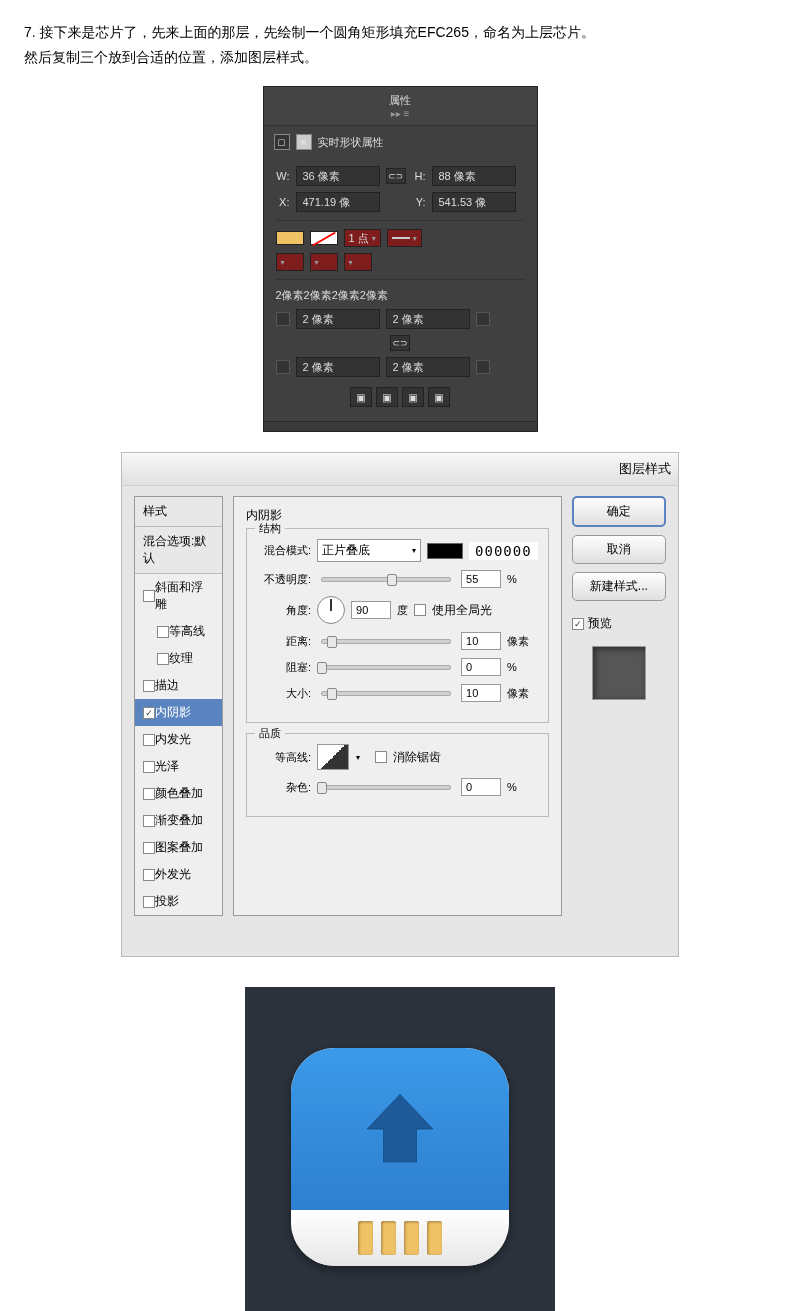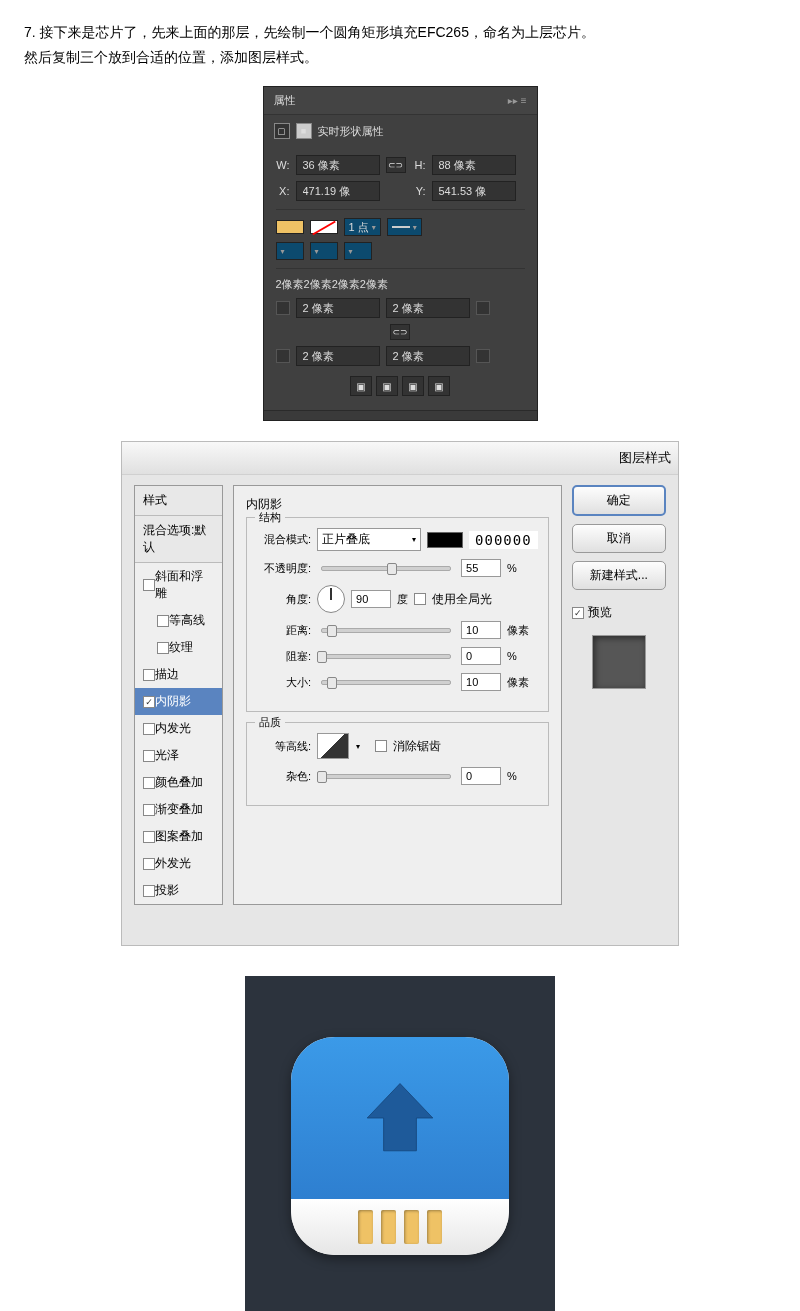--- a/index.html
+++ b/index.html
@@ -3,36 +3,36 @@
 <meta charset="utf-8">
 <style>
 * { margin: 0; padding: 0; box-sizing: border-box; }
 body { width: 800px; font-family: sans-serif; background: #fff; font-size: 14px; color: #000; }
 
 .page { padding: 20px 24px; }
 .instruction { line-height: 1.8; margin-bottom: 16px; }
 
 
 .props-panel { width: 275px; margin: 0 auto 20px; background: #404040; color: #ddd; font-size: 11px; border: 1px solid #222; }
-.props-header { background: #444; padding: 6px 10px; border-bottom: 1px solid #333; display: flex; justify-content: space-between; align-items: center; }
+.props-header { background: #444; padding: 6px 10px; border-bottom: 1px solid #333; display: flex; justify-content: space-between; align-items: center; flex-direction: column; }
 .props-header-icons { display: flex; gap: 8px; color: #999; font-size: 10px; }
 .props-subhead { display: flex; align-items: center; gap: 6px; padding: 8px 10px 10px; }
 .props-subhead-icon { width: 16px; height: 16px; border: 1px solid #888; display: flex; align-items: center; justify-content: center; font-size: 9px; }
 .props-subhead-icon.dark { background: #333; }
 .props-subhead-icon.light { background: #ccc; }
 .props-body { padding: 6px 12px 14px; }
 .props-row { display: flex; align-items: center; gap: 6px; margin-bottom: 6px; }
 .props-label { font-size: 11px; min-width: 14px; text-align: right; }
 .props-input { background: #333; border: 1px solid #222; color: #ddd; padding: 3px 6px; width: 84px; font-size: 11px; }
 .link-icon { width: 20px; height: 16px; background: #333; border: 1px solid #222; display: flex; align-items: center; justify-content: center; font-size: 9px; }
 .swatch { width: 28px; height: 14px; border: 1px solid #222; }
 .swatch.fill { background: #efc265; }
 .swatch.stroke { background: #fff; position: relative; }
 .swatch.stroke::after { content: ''; position: absolute; left: 0; top: 50%; width: 100%; height: 2px; background: red; transform: rotate(-30deg); }
-.props-dd { background: #0c4a6e; border: 1px solid #222; display: flex; align-items: center; padding: 2px 4px; height: 18px; gap: 3px; }
+.props-dd { background: #7f1d1d; border: 1px solid #222; display: flex; align-items: center; padding: 2px 4px; height: 18px; gap: 3px; }
 .props-dd .arr { font-size: 8px; color: #999; }
 .tiny-line { width: 18px; height: 2px; background: #ccc; }
 .props-sep { border: none; border-top: 1px solid #333; margin: 8px 0; }
 .props-cb { width: 14px; height: 14px; background: #333; border: 1px solid #555; }
 .props-bottom-icons { display: flex; justify-content: center; gap: 4px; margin-top: 10px; }
 .props-bottom-icons .btn { width: 22px; height: 20px; background: #333; border: 1px solid #222; display: flex; align-items: center; justify-content: center; font-size: 10px; }
 .props-footer { height: 10px; background: #3a3a3a; border-top: 1px solid #2a2a2a; }
 
 
 .ls-dialog { width: 558px; margin: 0 auto 30px; background: #e6e6e6; border: 1px solid #bbb; font-size: 12px; }

